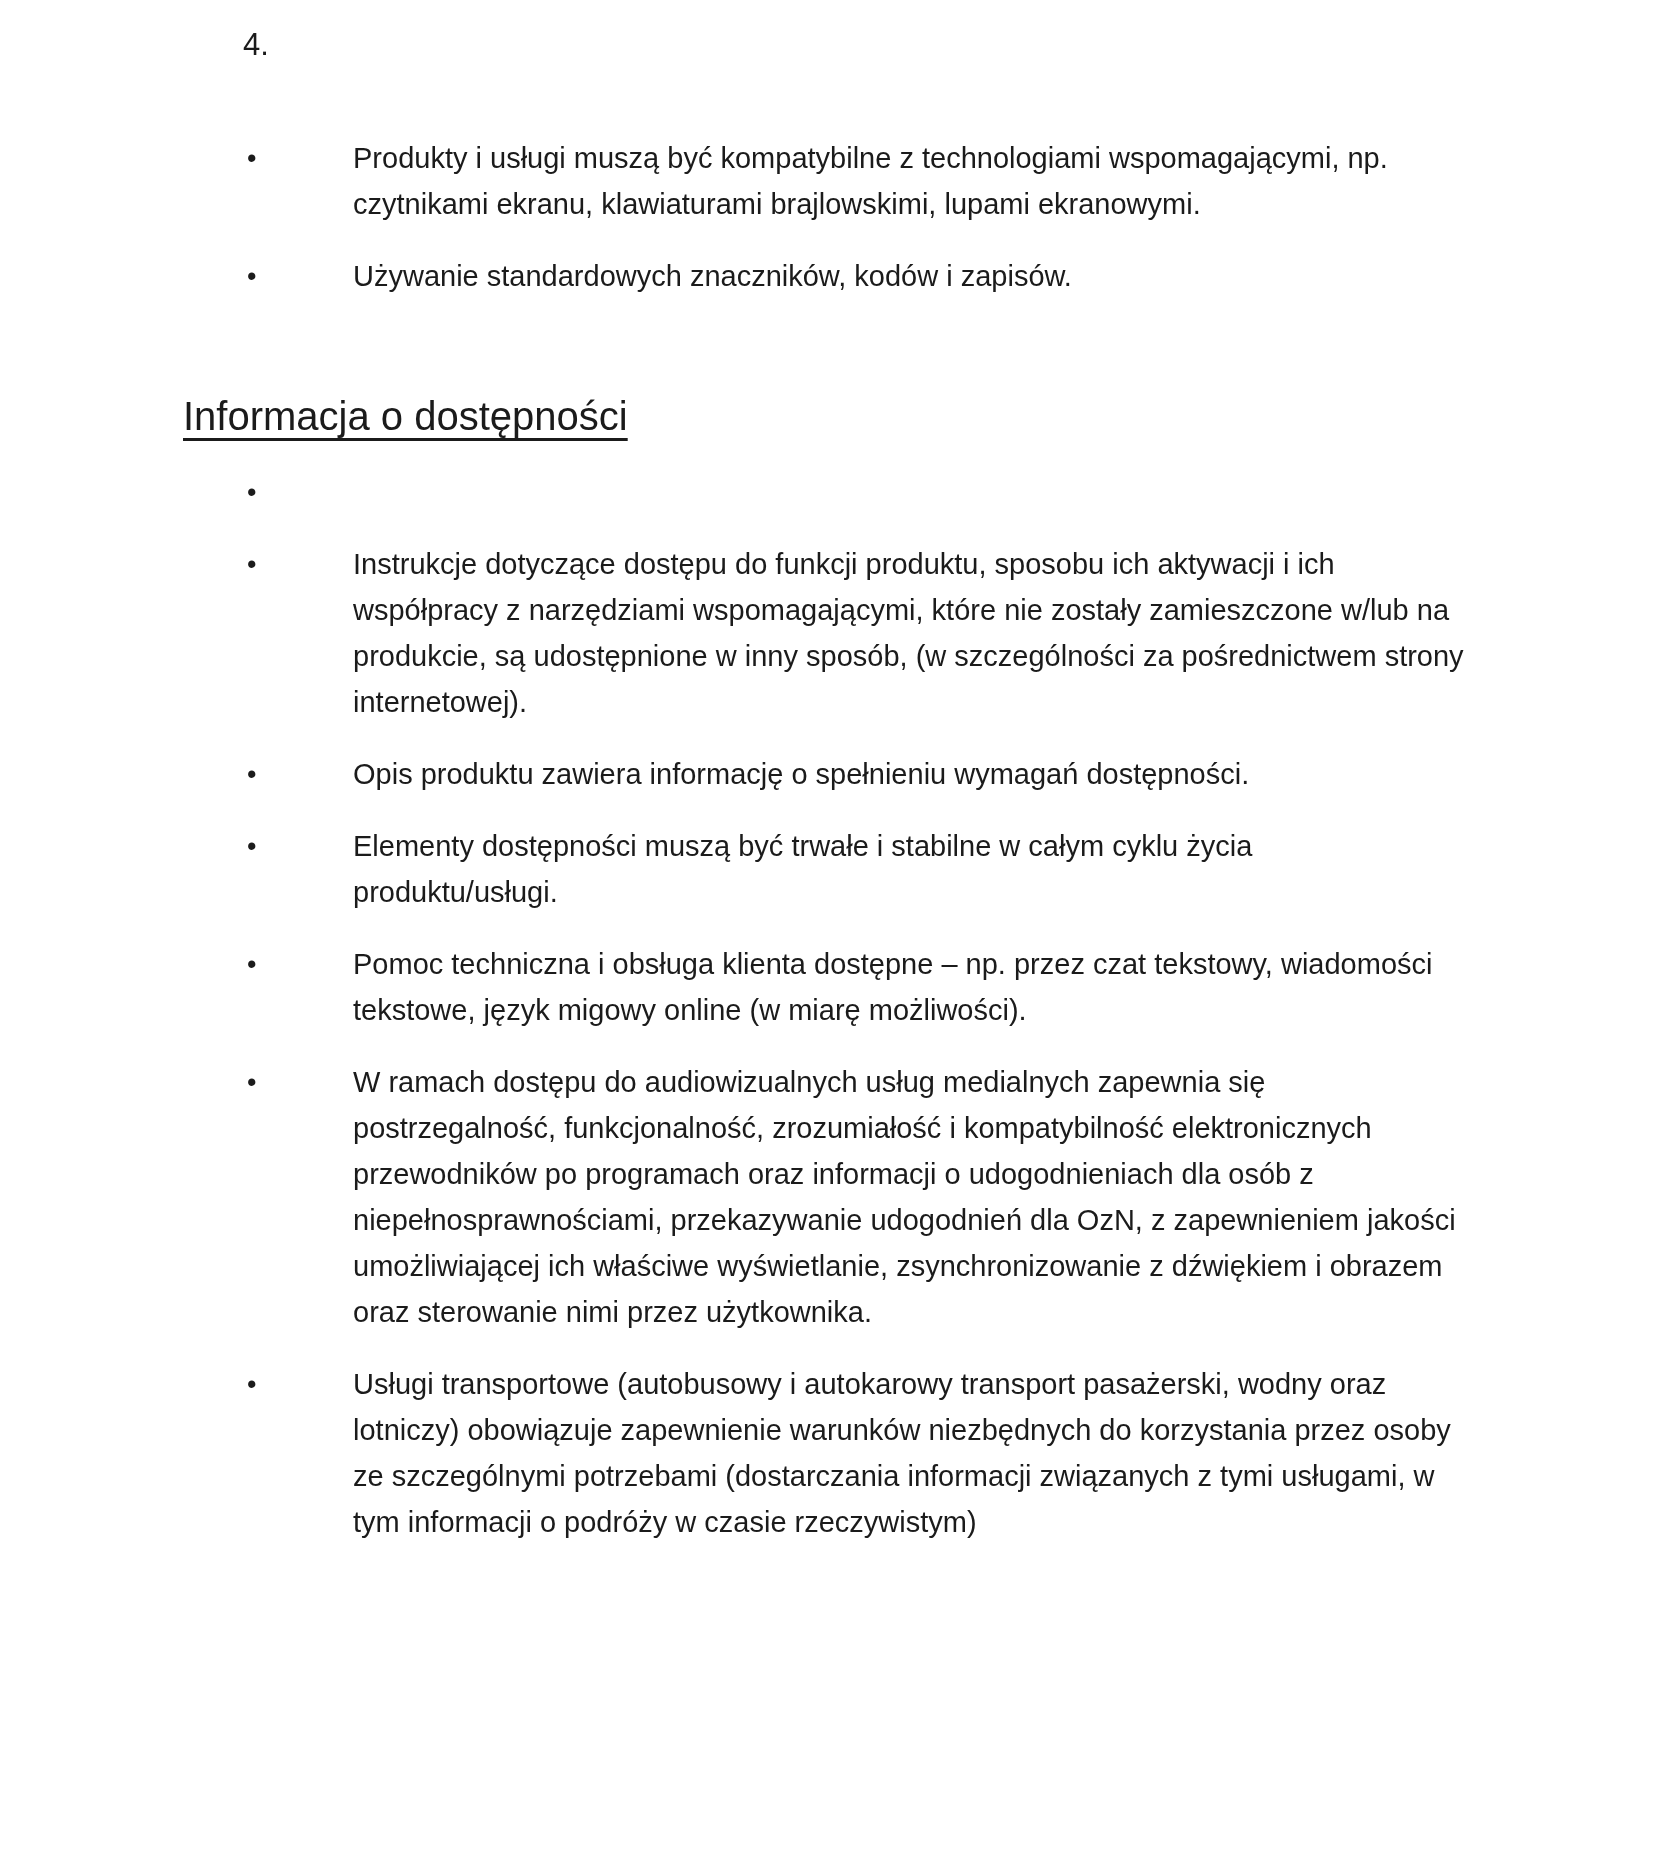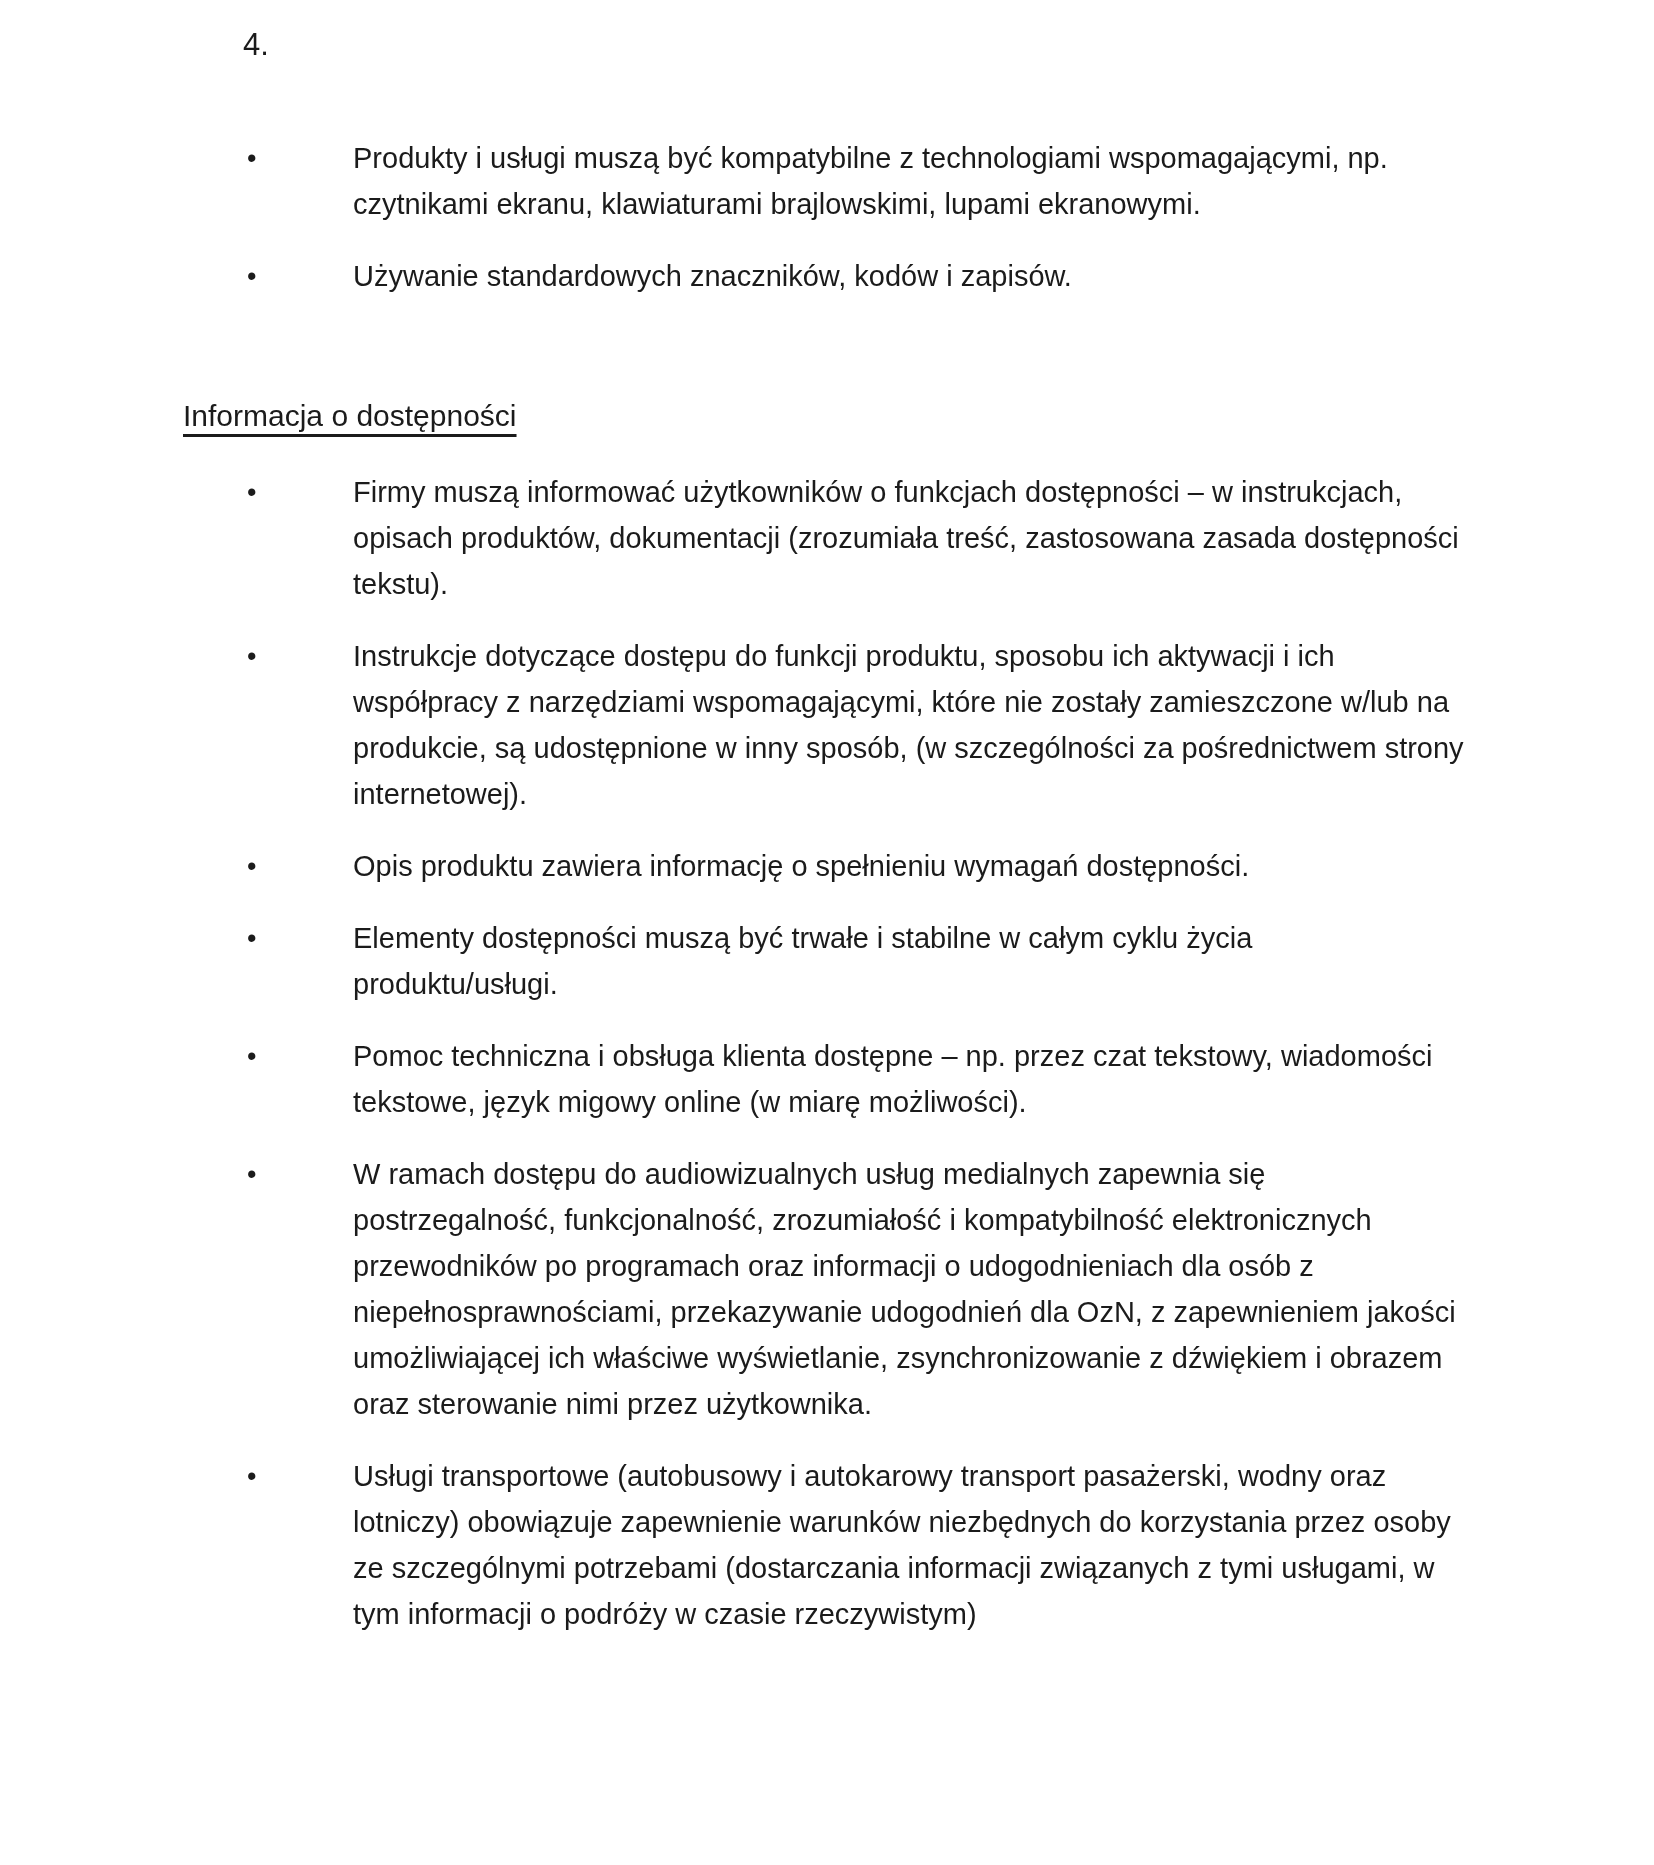--- a/index.html
+++ b/index.html
@@ -33,21 +33,21 @@
   .numbered-heading .txt {
     white-space: pre-line;
     max-width: 1180px;
     text-decoration: underline;
     text-decoration-thickness: 3px;
     text-underline-offset: 8px;
   }
   
   .section-heading {
     margin: 94px 0 30px 183px;
-    font-size: 30px;
+    font-size: 40px;
     line-height: 46px;
     font-weight: 400;
     text-decoration: underline;
     text-decoration-thickness: 3px;
     text-underline-offset: 8px;
   }
   
   .bullets {
     list-style: none;
     margin: 0;
@@ -89,23 +89,20 @@
       <span class="dot">•</span>
       <span class="txt">Używanie standardowych znaczników, kodów i zapisów.</span>
     </li>
   </ul>
 
   <h2 class="section-heading">Informacja o dostępności</h2>
 
   <ul class="bullets">
     <li class="bullet">
       <span class="dot">•</span>
-      <span class="txt">Firmy muszą informować użytkowników o funkcjach dostępności – w instrukcjach,
-opisach produktów, dokumentacji (zrozumiała treść, zastosowana zasada dostępności
-tekstu).</span>
     </li>
     <li class="bullet">
       <span class="dot">•</span>
       <span class="txt">Instrukcje dotyczące dostępu do funkcji produktu, sposobu ich aktywacji i ich
 współpracy z narzędziami wspomagającymi, które nie zostały zamieszczone w/lub na
 produkcie, są udostępnione w inny sposób, (w szczególności za pośrednictwem strony
 internetowej).</span>
     </li>
     <li class="bullet">
       <span class="dot">•</span>

